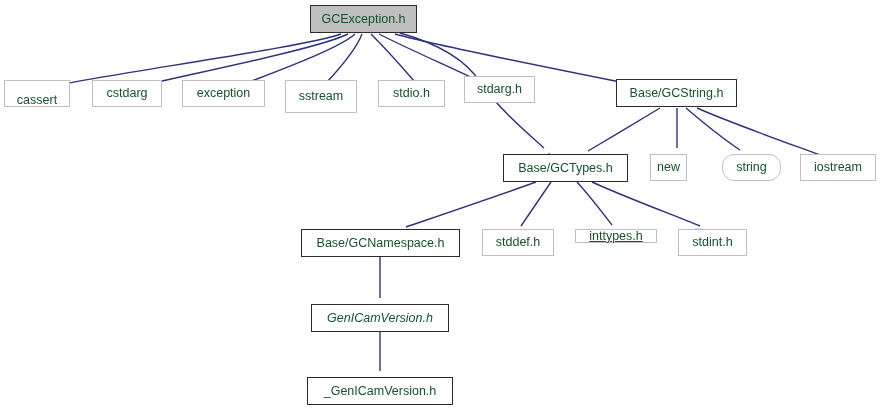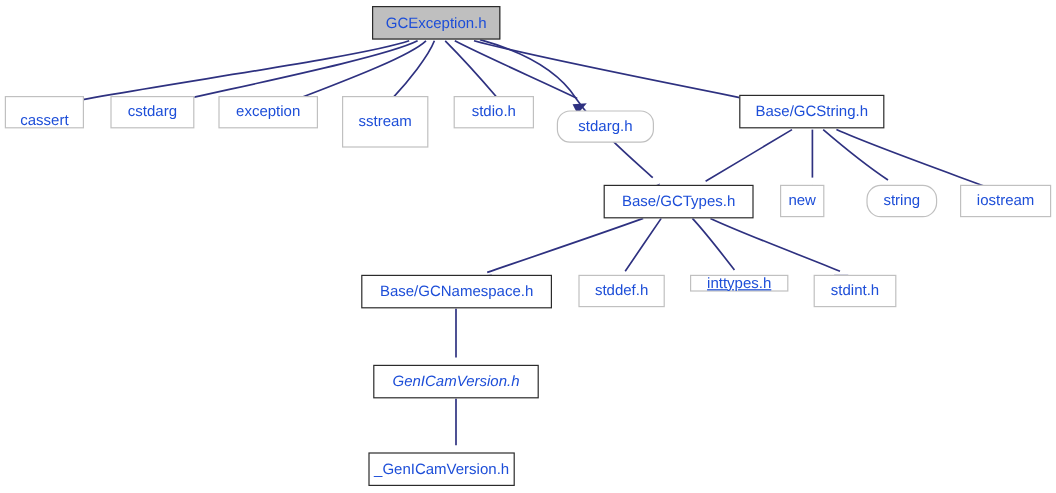--- a/index.html
+++ b/index.html
@@ -24,21 +24,21 @@
     width: 880px;
     height: 411px;
   }
   .node {
     position: absolute;
     box-sizing: border-box;
     display: flex;
     align-items: center;
     justify-content: center;
     font-size: 12.5px;
-    color: #1d4ed8;
+    color: #14532d;
     line-height: 1;
     white-space: nowrap;
     background: #ffffff;
     border: 1px solid #c0c0c0;
     z-index: 5;
   }
   .node.strong {
     border: 1.6px solid #2b2b2b;
   }
   .node.current {
@@ -93,27 +93,27 @@
     </div>
     <div class="node" style="left: 4px; top: 80px; width: 66px; height: 27px; align-items: flex-end;">
       <span>cassert</span>
     </div>
     <div class="node" style="left: 92px; top: 80px; width: 70px; height: 27px;">
       <span>cstdarg</span>
     </div>
     <div class="node" style="left: 182px; top: 80px; width: 83px; height: 27px;">
       <span>exception</span>
     </div>
-    <div class="node" style="left: 285px; top: 80px; width: 72px; height: 43px;">
+    <div class="node" style="left: 285px; top: 80px; width: 72px; height: 33px;">
       <span>sstream</span>
     </div>
     <div class="node" style="left: 378px; top: 80px; width: 67px; height: 27px;">
       <span>stdio.h</span>
     </div>
-    <div class="node" style="left: 464px; top: 92px; width: 81px; height: 27px; border-radius: 11px;">
+    <div class="node" style="left: 464px; top: 76px; width: 71px; height: 27px;">
       <span>stdarg.h</span>
     </div>
     <div class="node strong" style="left: 616px; top: 79px; width: 121px; height: 28px;">
       <span>Base/GCString.h</span>
     </div>
     <div class="node strong" style="left: 503px; top: 154px; width: 125px; height: 28px;">
       <span>Base/GCTypes.h</span>
     </div>
     <div class="node" style="left: 650px; top: 154px; width: 37px; height: 27px; align-items: center;">
       <span>new</span>
@@ -132,16 +132,16 @@
     </div>
     <div class="node" style="left: 575px; top: 229px; width: 82px; height: 14px; text-decoration: underline;">
       <span>inttypes.h</span>
     </div>
     <div class="node" style="left: 678px; top: 229px; width: 69px; height: 27px;">
       <span>stdint.h</span>
     </div>
     <div class="node strong" style="left: 311px; top: 304px; width: 138px; height: 28px; font-style: italic;">
       <span>GenICamVersion.h</span>
     </div>
-    <div class="node strong" style="left: 307px; top: 377px; width: 122px; height: 28px;">
+    <div class="node strong" style="left: 307px; top: 377px; width: 146px; height: 28px;">
       <span>_GenICamVersion.h</span>
     </div>
   </div>
 
 </body></html>

